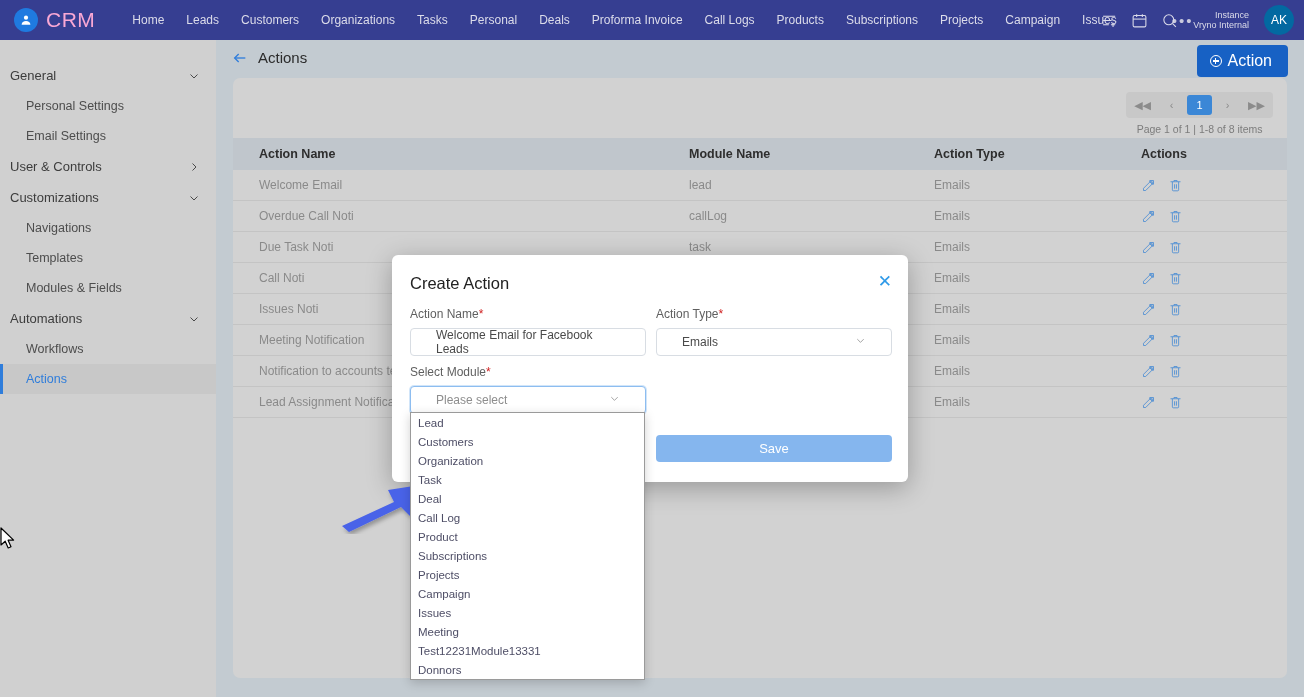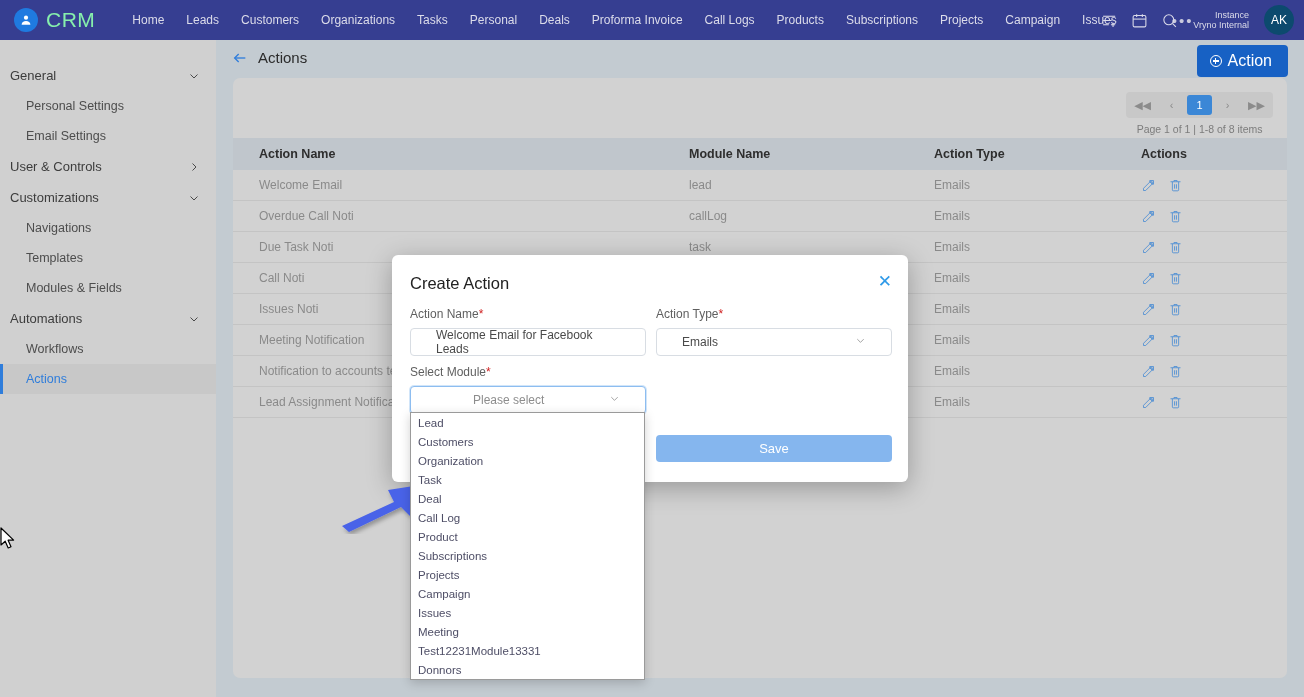--- a/index.html
+++ b/index.html
@@ -18,21 +18,21 @@
     display: flex; align-items: center;
     z-index: 5;
   }
   .brand { display: flex; align-items: center; margin-left: 14px; }
   .brand-badge {
     width: 24px; height: 24px; border-radius: 50%;
     background: #1f7ae0; display: flex; align-items: center; justify-content: center;
   }
   .brand-badge svg { width: 14px; height: 14px; fill: #ffffff; }
   .brand-text {
-    color: #86efac; font-size: 21px; letter-spacing: .5px;
+    color: #f9a8d4; font-size: 21px; letter-spacing: .5px;
     margin-left: 8px; font-weight: 400;
   }
   .navlinks { display: flex; align-items: center; margin-left: 26px; }
   .navlink {
     color: #dcdcea; font-size: 12px; padding: 6px 11px; white-space: nowrap;
     cursor: pointer; border-radius: 3px;
   }
   .navdots {
     color: #c9c9dd; font-size: 15px; letter-spacing: 2px;
     padding: 2px 14px; cursor: pointer; margin-left: 30px;
@@ -40,21 +40,21 @@
   .navright {
     position: absolute; right: 10px; top: 0; height: 40px;
     display: flex; align-items: center; gap: 13px;
   }
   .navicon { cursor: pointer; display: flex; align-items: center; }
   .navicon svg { width: 17px; height: 17px; stroke: #dcdcea; fill: none; stroke-width: 1.5; }
   .instance-box { text-align: right; line-height: 1.15; margin-left: 2px; }
   .instance-l1 { color: #dcdcea; font-size: 9px; }
   .instance-l2 { color: #dcdcea; font-size: 9px; }
   .avatar {
-    width: 30px; height: 30px; border-radius: 50%; background: #0c4a6e;
+    width: 30px; height: 30px; border-radius: 50%; background: #0369a1;
     color: #fff; font-size: 12px; display: flex; align-items: center; justify-content: center;
     cursor: pointer; margin-left: 2px;
   }
 
   
   .sidebar {
     position: absolute; top: 40px; left: 0; width: 216px; height: 657px;
     background: #d0d0d0;
     padding-top: 20px;
     overflow: hidden;
@@ -167,21 +167,21 @@
   .f-type { left: 264px; top: 52px; width: 236px; }
   .f-mod  { left: 18px; top: 110px; width: 236px; }
   .inp {
     margin-top: 7px; width: 100%; height: 28px;
     border: 1px solid #d8dde3; border-radius: 4px;
     font-size: 12px; color: #4a4a4a; padding: 0 25px;
     font-family: "Liberation Sans", sans-serif; background: #fff;
     display: flex; align-items: center;
   }
   .inp.focus { border-color: #8dbdf0; box-shadow: 0 0 0 1px rgba(141,189,240,.4); }
-  .inp .ph { color: #8d8d8d; margin-left: 37px; }
+  .inp .ph { color: #8d8d8d; }
   .sel-chev { margin-left: auto; }
   .sel-chev svg { width: 11px; height: 11px; stroke: #8a8a8a; stroke-width: 1.7; fill: none; }
   .save-btn {
     position: absolute; left: 264px; top: 180px; width: 236px; height: 27px;
     background: #85b6ee; color: #fff; font-size: 13px; border: none; border-radius: 4px;
     cursor: pointer; font-family: "Liberation Sans", sans-serif;
   }
 
   
   .dropdown {

